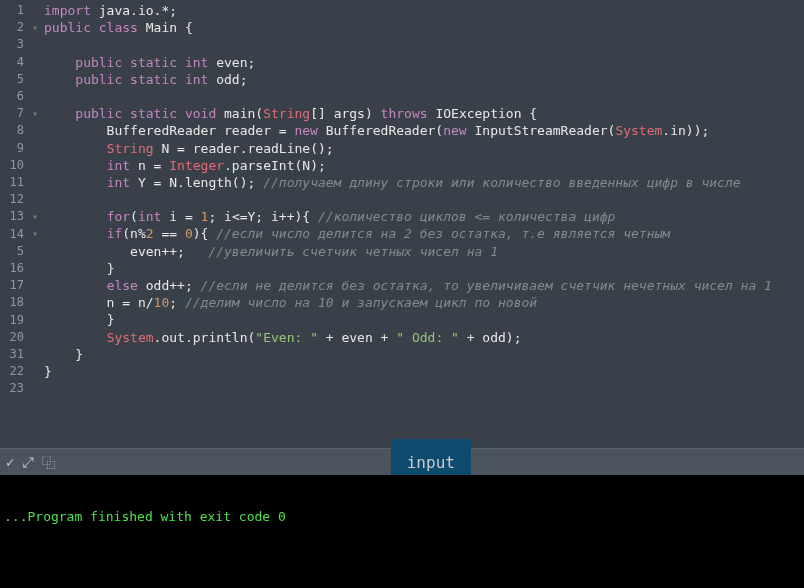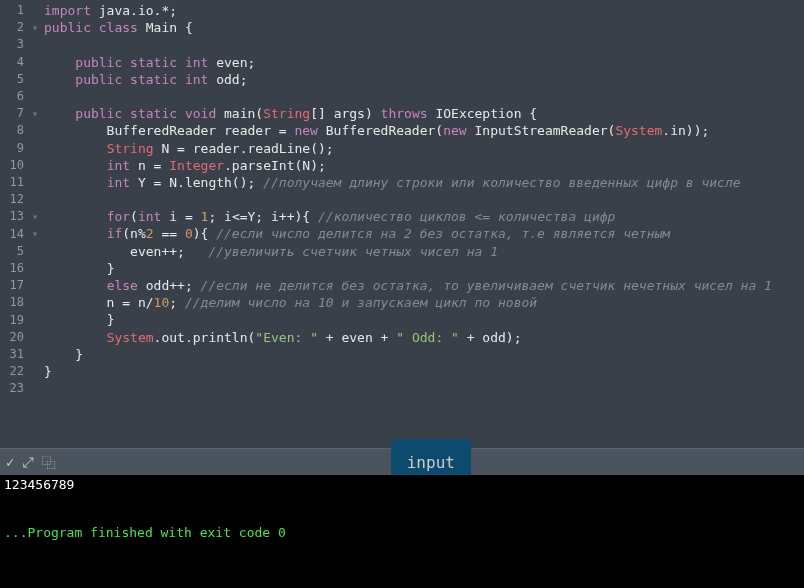--- a/index.html
+++ b/index.html
@@ -146,13 +146,13 @@
 
 <div class="toolbar">
   <span class="icon">✓</span>
   <span class="icon">⤢</span>
   <span class="icon">⿻</span>
   <div class="spacer"></div>
   <div class="tab">input</div>
   <div class="spacer"></div>
 </div>
 
-<div class="console" id="console"><div>123456789</div><div>&nbsp;</div><div>&nbsp;</div><div class="green">...Program finished with exit code 0</div></div>
+<div class="console" id="console"><div>&nbsp;</div><div>&nbsp;</div><div class="green">...Program finished with exit code 0</div></div>
 
 </body></html>

